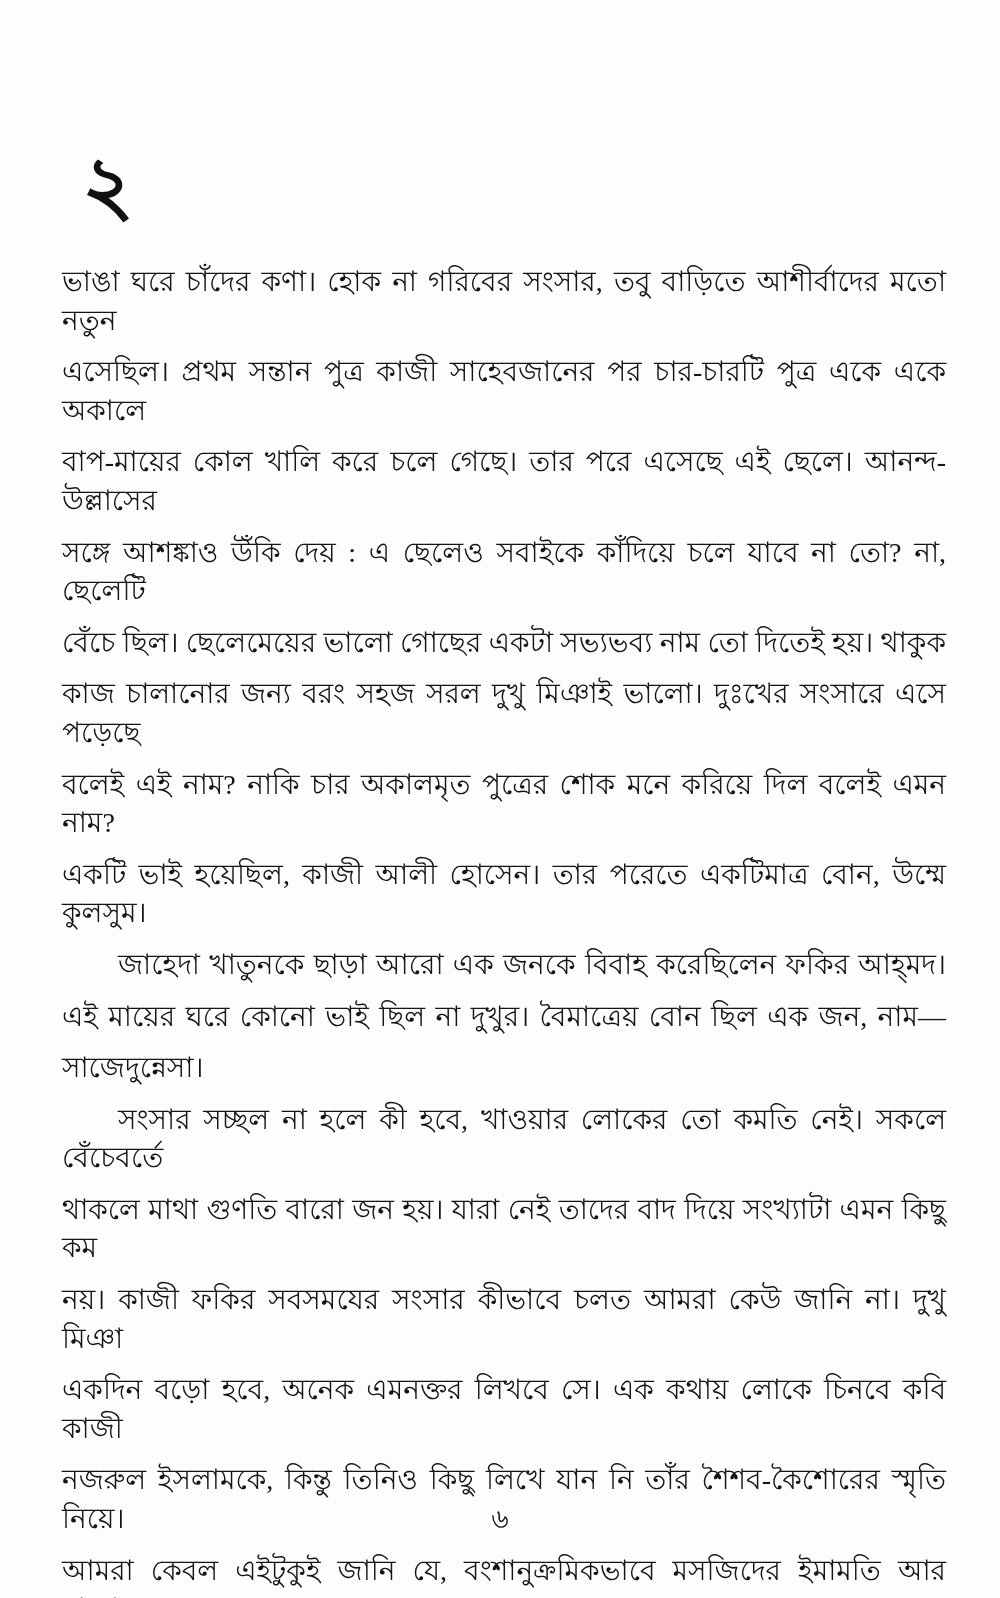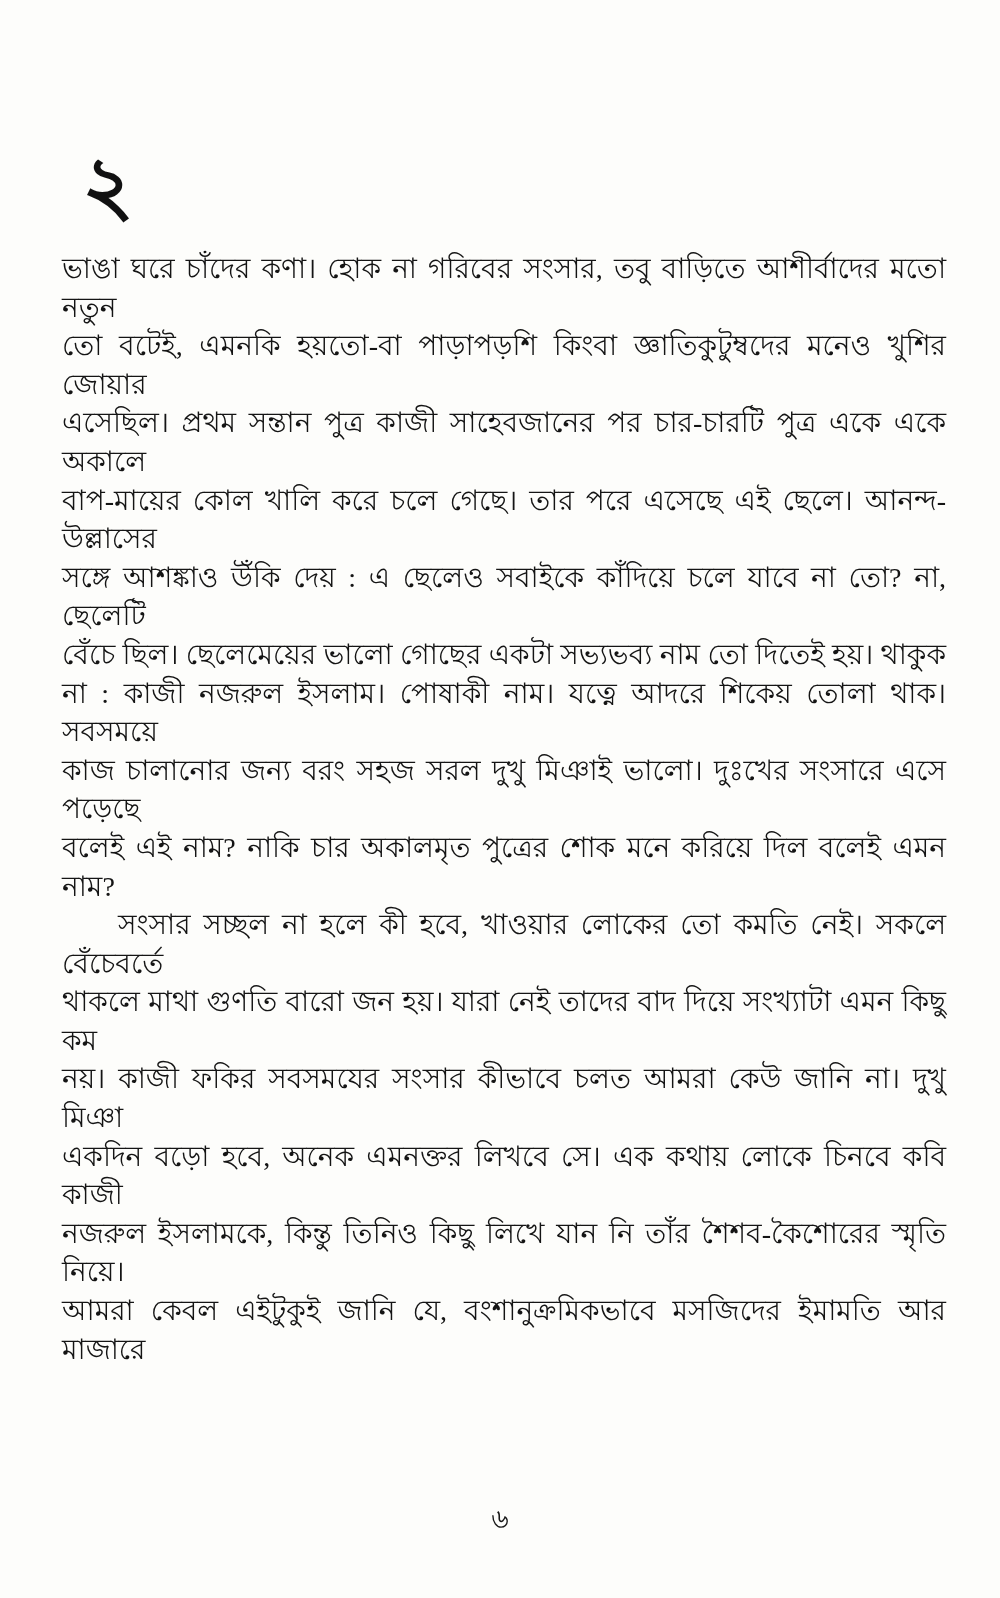--- a/index.html
+++ b/index.html
@@ -40,20 +40,21 @@
   }
   .paragraph {
     margin: 0;
     padding: 0;
   }
   .text-line {
     text-align: justify;
     text-align-last: justify;
     white-space: normal;
     min-height: 38.6px;
+    margin-top: 13px;
   }
   .paragraph .text-line:last-child {
     text-align-last: left;
   }
   .paragraph.indent .text-line:first-child {
     text-indent: 56px;
   }
   .page-number {
     position: absolute;
     left: 0;
@@ -67,28 +68,32 @@
 </head>
 <body>
 
 <div class="scan-page">
 
   <div class="chapter-number">২</div>
 
   <div class="body-text">
       <div class="paragraph">
         <div class="text-line">ভাঙা ঘরে চাঁদের কণা। হোক না গরিবের সংসার, তবু বাড়িতে আশীর্বাদের মতো নতুন</div>
-        <div class="text-line">তো বটেই, এমনকি হয়তো-বা পাড়াপড়শি কিংবা জ্ঞাতিকুটুম্বদের মনেও খুশির জোয়ার</div>
         <div class="text-line">এসেছিল। প্রথম সন্তান পুত্র কাজী সাহেবজানের পর চার-চারটি পুত্র একে একে অকালে</div>
         <div class="text-line">বাপ-মায়ের কোল খালি করে চলে গেছে। তার পরে এসেছে এই ছেলে। আনন্দ-উল্লাসের</div>
         <div class="text-line">সঙ্গে আশঙ্কাও উঁকি দেয় : এ ছেলেও সবাইকে কাঁদিয়ে চলে যাবে না তো? না, ছেলেটি</div>
         <div class="text-line">বেঁচে ছিল। ছেলেমেয়ের ভালো গোছের একটা সভ্যভব্য নাম তো দিতেই হয়। থাকুক</div>
-        <div class="text-line">না : কাজী নজরুল ইসলাম। পোষাকী নাম। যত্নে আদরে শিকেয় তোলা থাক। সবসময়ে</div>
         <div class="text-line">কাজ চালানোর জন্য বরং সহজ সরল দুখু মিঞাই ভালো। দুঃখের সংসারে এসে পড়েছে</div>
         <div class="text-line">বলেই এই নাম? নাকি চার অকালমৃত পুত্রের শোক মনে করিয়ে দিল বলেই এমন নাম?</div>
+        <div class="text-line">একটি ভাই হয়েছিল, কাজী আলী হোসেন। তার পরেতে একটিমাত্র বোন, উম্মে কুলসুম।</div>
+      </div>
+      <div class="paragraph indent">
+        <div class="text-line">জাহেদা খাতুনকে ছাড়া আরো এক জনকে বিবাহ করেছিলেন ফকির আহ্‌মদ।</div>
+        <div class="text-line">এই মায়ের ঘরে কোনো ভাই ছিল না দুখুর। বৈমাত্রেয় বোন ছিল এক জন, নাম—</div>
+        <div class="text-line">সাজেদুন্নেসা।</div>
       </div>
       <div class="paragraph indent">
         <div class="text-line">সংসার সচ্ছল না হলে কী হবে, খাওয়ার লোকের তো কমতি নেই। সকলে বেঁচেবর্তে</div>
         <div class="text-line">থাকলে মাথা গুণতি বারো জন হয়। যারা নেই তাদের বাদ দিয়ে সংখ্যাটা এমন কিছু কম</div>
         <div class="text-line">নয়। কাজী ফকির সবসমযের সংসার কীভাবে চলত আমরা কেউ জানি না। দুখু মিঞা</div>
         <div class="text-line">একদিন বড়ো হবে, অনেক এমনক্তর লিখবে সে। এক কথায় লোকে চিনবে কবি কাজী</div>
         <div class="text-line">নজরুল ইসলামকে, কিন্তু তিনিও কিছু লিখে যান নি তাঁর শৈশব-কৈশোরের স্মৃতি নিয়ে।</div>
         <div class="text-line">আমরা কেবল এইটুকুই জানি যে, বংশানুক্রমিকভাবে মসজিদের ইমামতি আর মাজারে</div>
       </div>
     </div>

